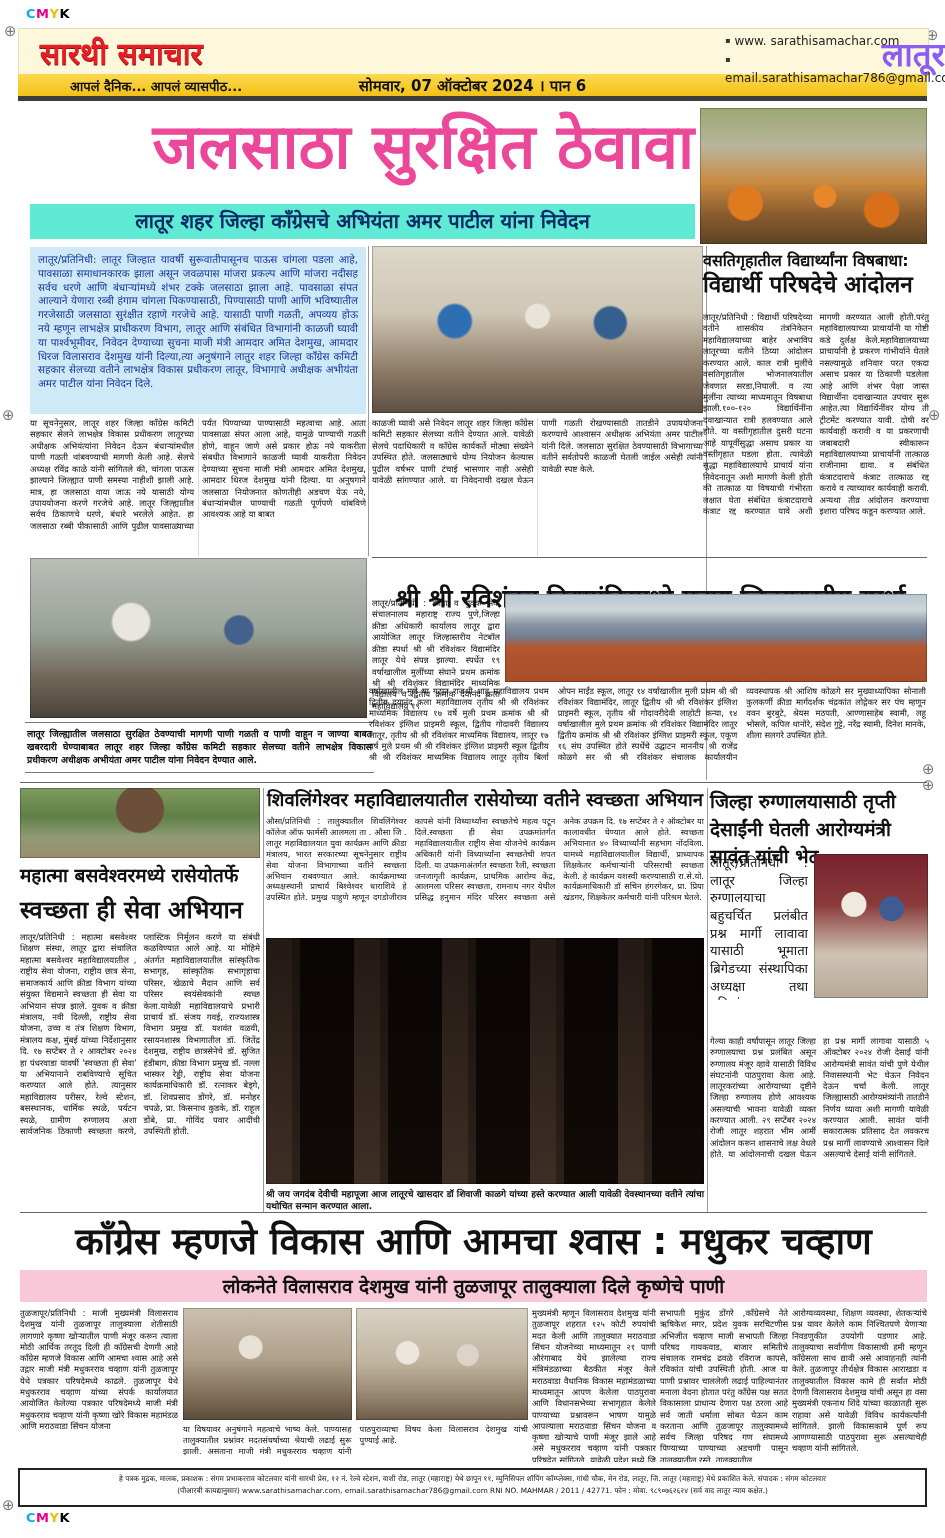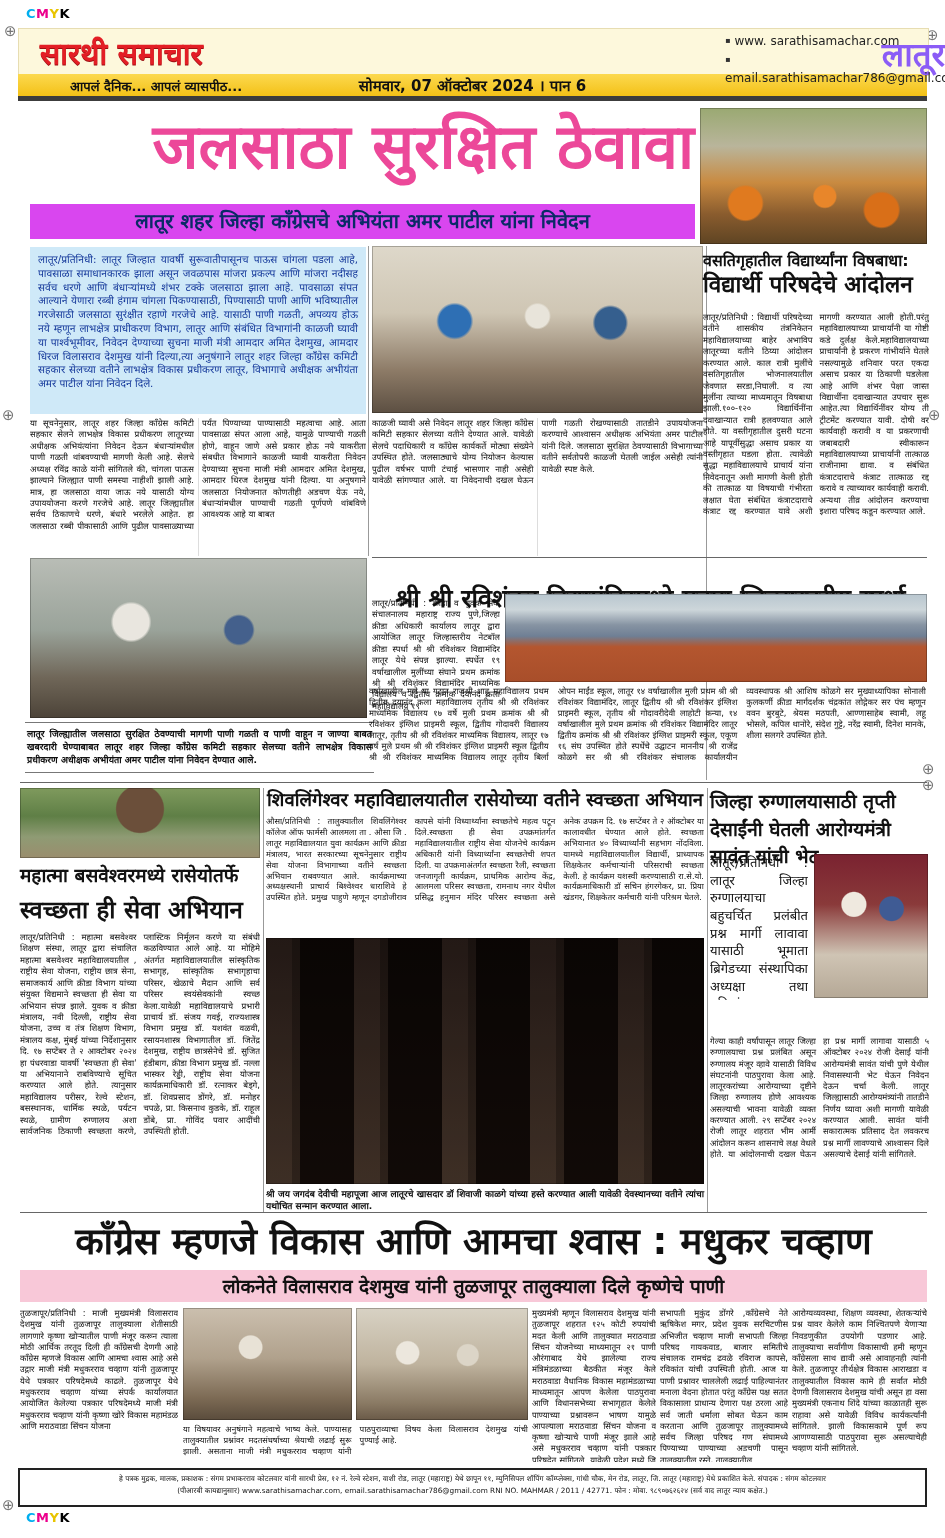--- a/index.html
+++ b/index.html
@@ -16,21 +16,21 @@
   .edition{left:0;top:31px;width:945px;text-align:right;font-size:33px;font-weight:bold;color:#8b5cf6;}
   .contact{left:725px;top:32px;width:210px;font-size:12px;line-height:1.55;color:#222;}
   .contact .sq{display:inline-block;font-size:8px;vertical-align:2px;margin-right:4px;color:#333;}
   .tagline{left:70px;top:77px;font-size:13px;font-weight:bold;color:#111;}
   .dateline{left:0;top:75px;width:945px;text-align:center;font-size:15px;font-weight:bold;color:#111;}
   .cmyk{font-size:13px;font-weight:bold;letter-spacing:0.5px;}
   .cmyk .c{color:#00aeef}.cmyk .m{color:#ec008c}.cmyk .y{color:#e8c400}.cmyk .k{color:#000}
   .reg{color:#777;font-size:15px;line-height:1;}
   
   .lead-headline{left:22px;top:102px;width:672px;text-align:right;font-size:62px;line-height:1.45;font-weight:bold;color:#ec4899;}
-  .lead-subhead{left:30px;top:204px;width:665px;height:35px;line-height:35px;background:#d946ef;
+  .lead-subhead{left:30px;top:204px;width:665px;height:35px;line-height:35px;background:#5eead4;
                 text-align:center;font-size:20px;font-weight:bold;color:#0a2a66;}
   .lead-intro{left:30px;top:247px;width:320px;height:155px;background:#cfe9f8;color:#14389a;
               font-size:10.3px;line-height:1.34;padding:6px 8px;}
   .lead-cols{top:418px;height:138px;column-count:2;column-gap:8px;column-rule:1px solid #ddd;
              font-size:8.4px;line-height:1.36;}
   .lead-caption{left:25px;top:722px;width:345px;border-top:1.5px solid #777;border-bottom:1.5px solid #777;
                 padding:5px 2px;font-size:9.2px;font-weight:bold;line-height:1.4;}
   
   .hostel-kicker{left:703px;top:249px;width:226px;font-size:16px;font-weight:bold;}
   .hostel-headline{left:703px;top:271px;width:226px;font-size:22.5px;font-weight:bold;line-height:1.2;}

